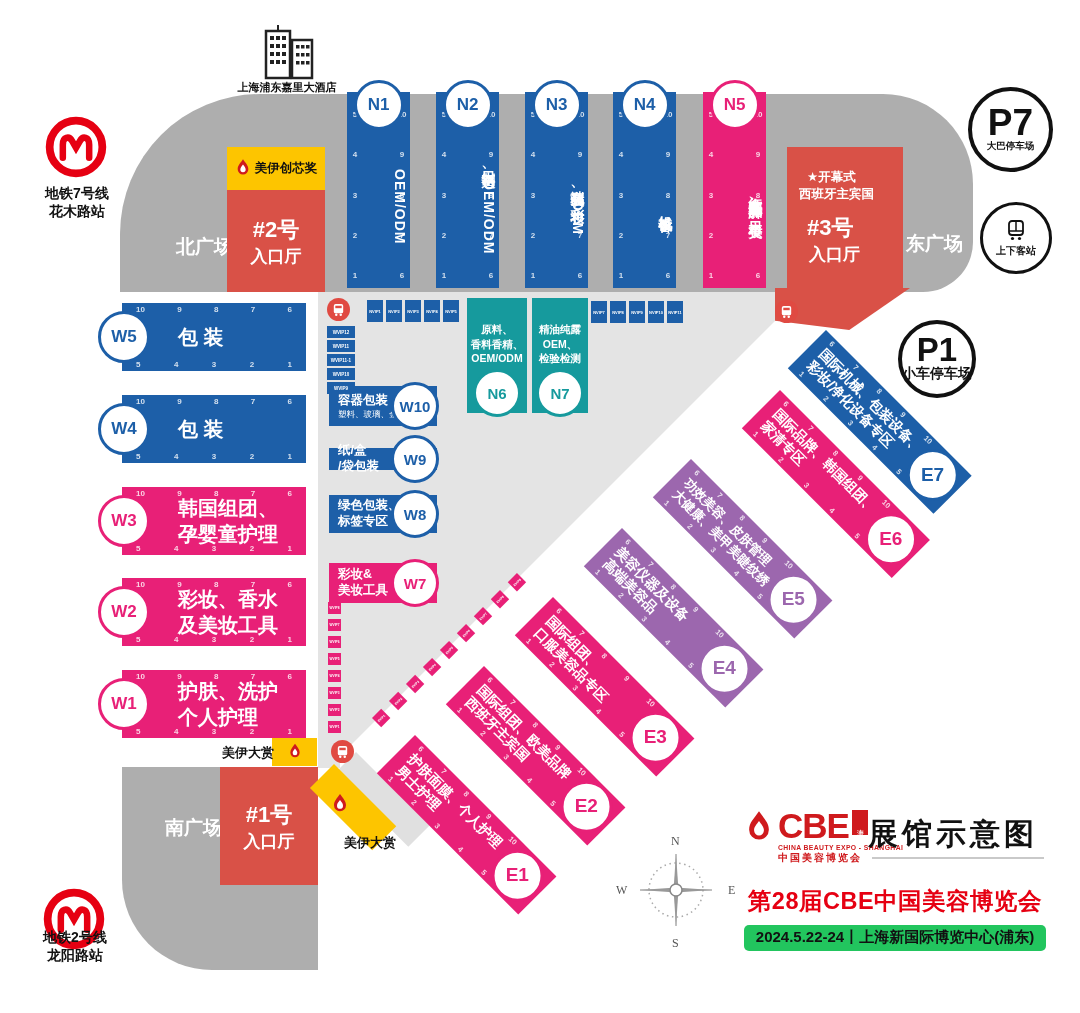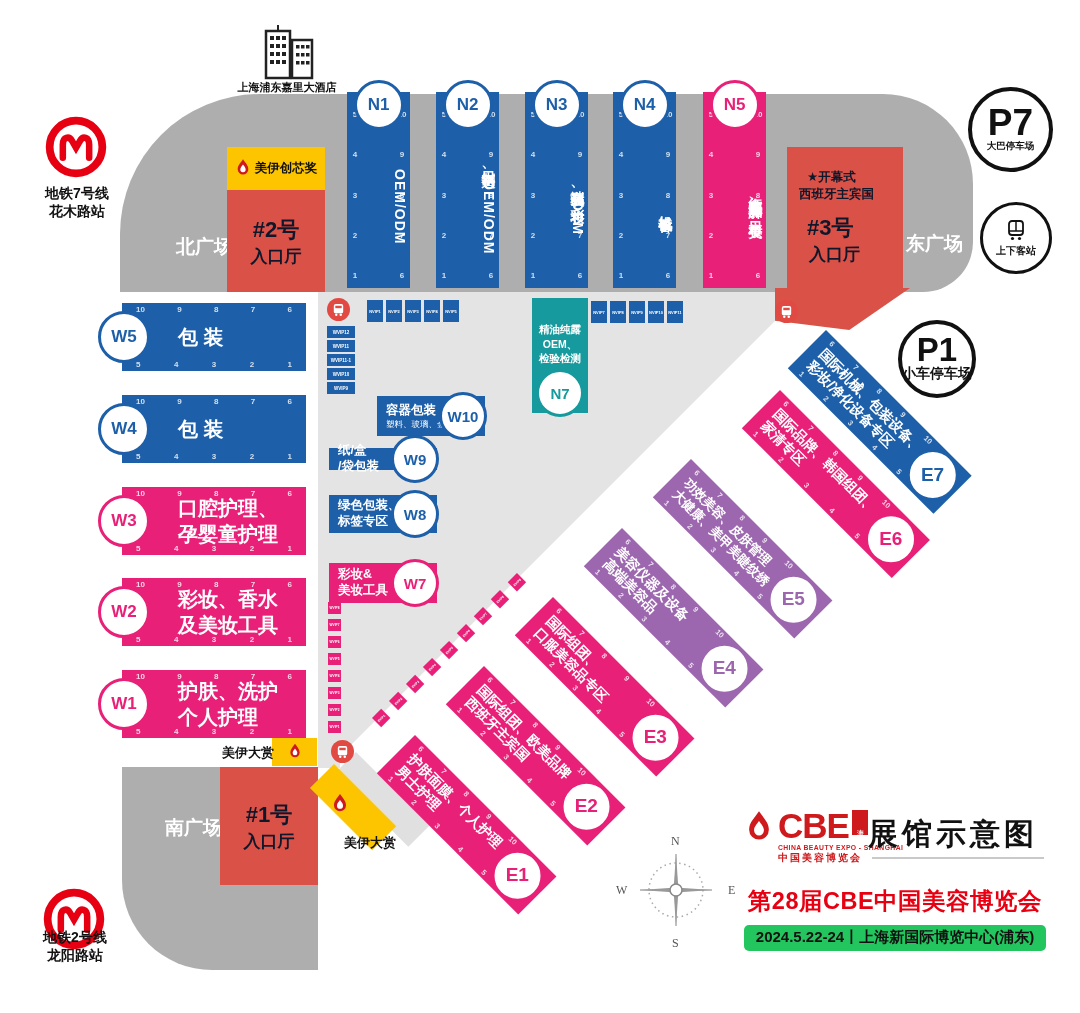--- a/index.html
+++ b/index.html
@@ -14,21 +14,21 @@
   .b-purple{border-color:#9c67ae!important;} .b-teal{border-color:#169a9d!important;}
   
   #band{left:120px;top:94px;width:853px;height:198px;background:#aeaeae;
         border-radius:140px 90px 50px 0;}
   #south-block{left:122px;top:767px;width:196px;height:203px;background:#aeaeae;
         border-radius:0 0 0 90px;}
   #courtyard{left:0;top:0;width:1080px;height:1013px;background:#e4e4e4;
         clip-path:polygon(318px 292px,804px 292px,378px 718px,340px 756px,340px 768px,318px 768px);}
   .plaza-label{color:#fff;font-size:19px;font-weight:bold;white-space:nowrap;}
   
-  .ent{color:#0f172a;text-align:center;}
+  .ent{color:#ffffff;text-align:center;}
   .ent .big{font-size:22px;font-weight:bold;}
   .ent .small{font-size:17px;font-weight:bold;}
   
   .badge{position:absolute;background:#fff;border-radius:50%;border:3px solid #999;
          display:flex;align-items:center;justify-content:center;font-weight:bold;z-index:5;}
   .pbadge{background:#fff;border:4px solid #111;border-radius:50%;display:flex;flex-direction:column;
           align-items:center;justify-content:center;color:#111;z-index:6;}
   
   .n-strip{position:absolute;top:92px;width:63px;height:196px;z-index:3;}
   .n-badge{width:44px;height:44px;left:50%;transform:translateX(-50%);top:-12px;font-size:17px;}
@@ -398,21 +398,21 @@
         <span>6</span>
       </div>
     <div class="hnums bottom">
         <span>5</span>
         <span>4</span>
         <span>3</span>
         <span>2</span>
         <span>1</span>
       </div>
     <div class="w-label">
-        <div>口腔护理、</div>
+        <div>韩国组团、</div>
         <div>孕婴童护理</div>
       </div>
   </div>
   <div class="w-strip pink" style="top:578px;">
     <div class="badge w-badge b-pink t-pink">
         <span>W2</span>
       </div>
     <div class="hnums top">
         <span>10</span>
         <span>9</span>
@@ -449,21 +449,21 @@
         <span>3</span>
         <span>2</span>
         <span>1</span>
       </div>
     <div class="w-label">
         <div>护肤、洗护</div>
         <div>个人护理</div>
       </div>
   </div>
 
-  <div class="wbox blue" style="top:396px;height:40px;margin-left:48px;">
+  <div class="wbox blue" style="top:386px;height:40px;">
     <div class="txt">
       <div>容器包装</div>
       <div class="sub">塑料、玻璃、金属</div>
     </div>
     <div class="badge b-blue t-blue">
         <span>W10</span>
       </div>
   </div>
   <div class="wbox blue" style="top:448px;height:22px;">
     <div class="txt">
@@ -486,20 +486,30 @@
   <div class="wbox pink" style="top:563px;height:40px;">
     <div class="txt">
       <div>彩妆&amp;</div>
       <div>美妆工具</div>
     </div>
     <div class="badge b-pink t-pink">
         <span>W7</span>
       </div>
   </div>
 
+  <div class="nbox teal" style="left:467px;width:60px;">
+    <div class="txt">
+      <div>原料、</div>
+      <div>香料香精、</div>
+      <div>OEM/ODM</div>
+    </div>
+    <div class="badge b-teal t-teal">
+        <span>N6</span>
+      </div>
+  </div>
   <div class="nbox teal" style="left:532px;width:56px;">
     <div class="txt">
       <div>精油纯露</div>
       <div>OEM、</div>
       <div>检验检测</div>
     </div>
     <div class="badge b-teal t-teal">
         <span>N7</span>
       </div>
   </div>

